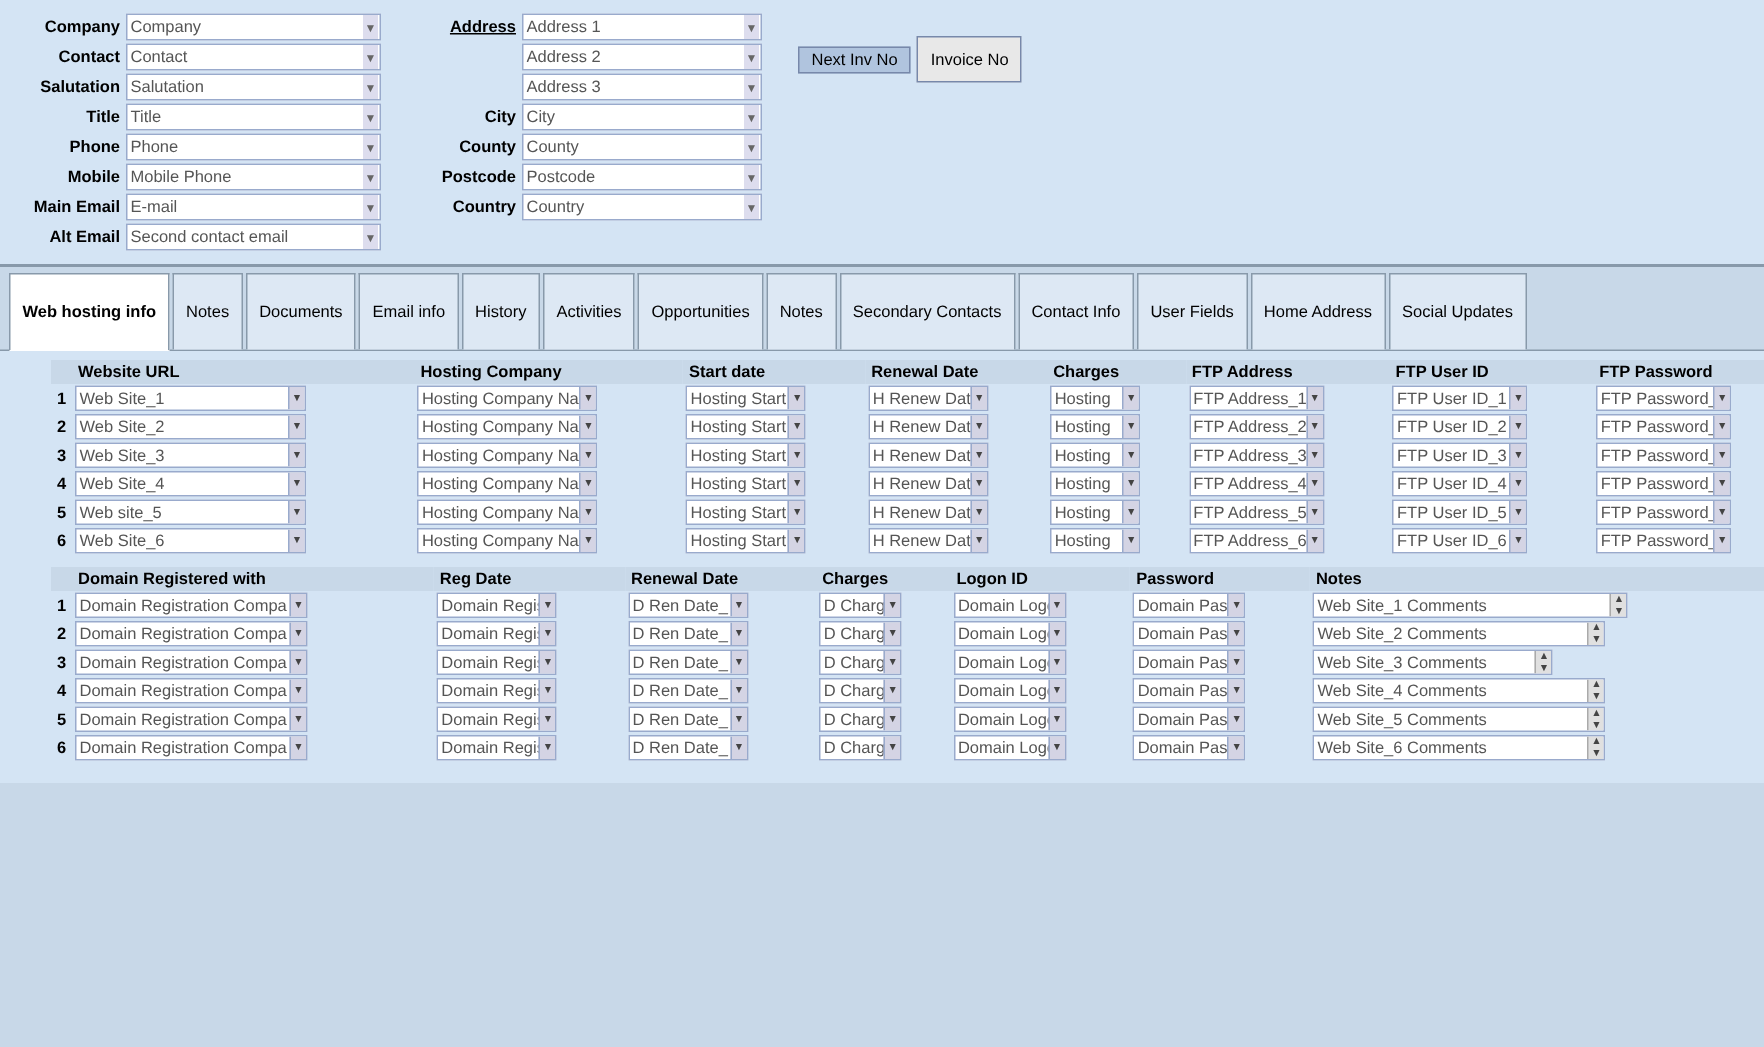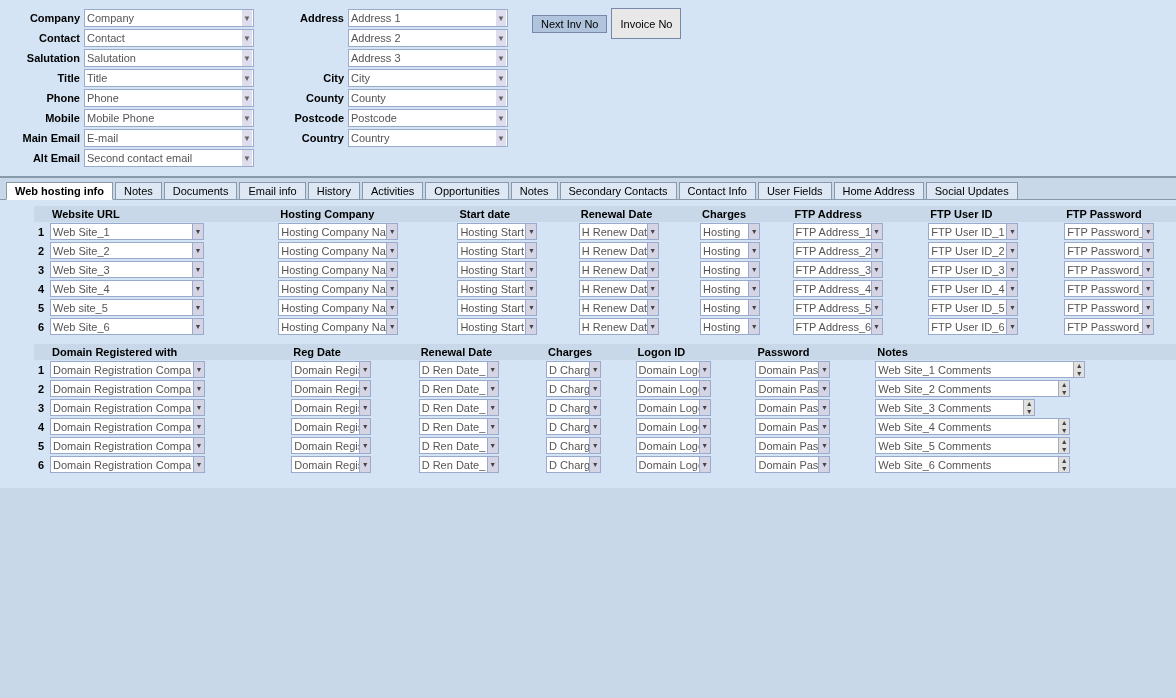--- a/index.html
+++ b/index.html
@@ -117,21 +117,21 @@
       padding: 4px 6px 0 6px;
       display: flex;
       gap: 2px;
       border-bottom: 1px solid #8899aa;
     }
 
     .tab {
       background: #dde8f4;
       border: 1px solid #8899aa;
       border-bottom: none;
-      padding: 2px 8px;
+      padding: 19px 8px;
       font-size: 11px;
       cursor: pointer;
       white-space: nowrap;
     }
 
     .tab.active {
       background: white;
       font-weight: bold;
       border-bottom: 1px solid white;
       margin-bottom: -1px;
@@ -325,21 +325,21 @@
               <span class="input-text">Second contact email</span>
               <span class="dropdown-arrow">▼</span>
             </div>
           </div>
         </div>
     </div>
 
     <div class="form-col" style="margin-left:10px;">
       <div id="addr-fields">
           <div class="form-row">
-            <div class="form-label-addr" style="width: 60px;">Address</div>
+            <div class="form-label-addr" style="width: 60px; text-decoration: underline;">Address</div>
             <div class="form-input form-input-addr">
               <span class="input-text">Address 1</span>
               <span class="dropdown-arrow">▼</span>
             </div>
           </div>
           <div class="form-row">
             <div class="form-label-addr" style="width: 60px;"></div>
             <div class="form-input form-input-addr">
               <span class="input-text">Address 2</span>
               <span class="dropdown-arrow">▼</span>
@@ -376,21 +376,21 @@
           <div class="form-row">
             <div class="form-label-addr" style="width: 60px;">Country</div>
             <div class="form-input form-input-addr">
               <span class="input-text">Country</span>
               <span class="dropdown-arrow">▼</span>
             </div>
           </div>
         </div>
     </div>
 
-    <div class="form-col" style="margin-left:4px; margin-top:0;align-items:flex-end;">
+    <div class="form-col" style="margin-left:4px; margin-top:16px;align-items:flex-end;">
       <div class="form-row">
         <button class="btn-next-inv">Next Inv No</button>
         <button class="btn-invoice">Invoice No</button>
       </div>
     </div>
   </div>
 </div>
 
 <div class="tabs-bar" id="tabs-bar">
     <div class="tab active">Web hosting info</div>

